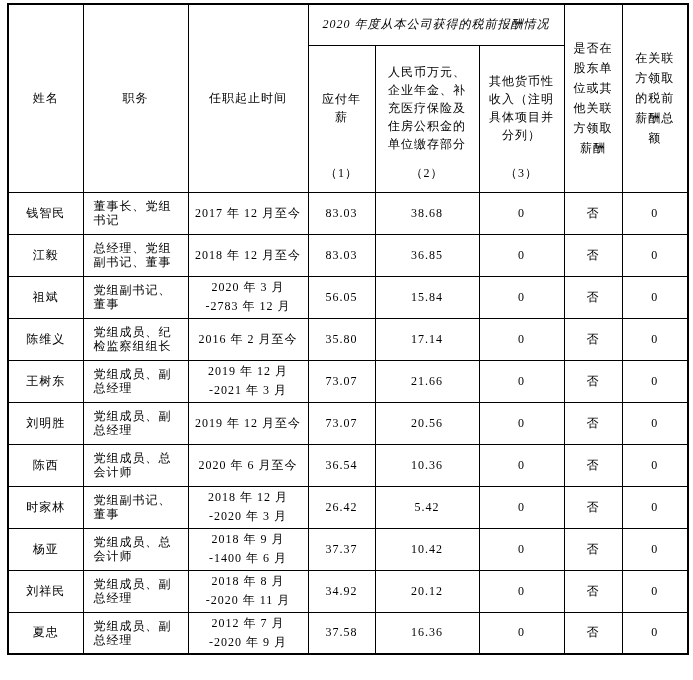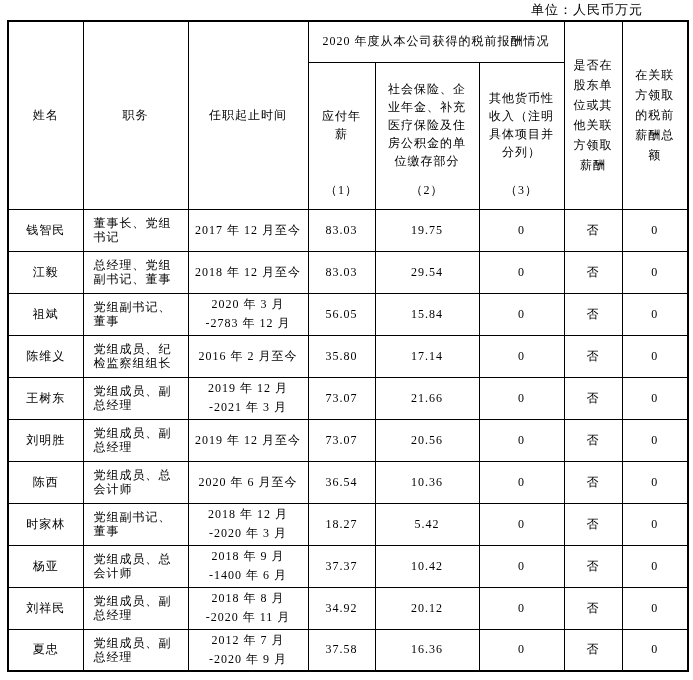--- a/index.html
+++ b/index.html
@@ -27,21 +27,21 @@
   }
   td {
     border: 1px solid #000;
     font-size: 12px;
     letter-spacing: 1px;
     text-align: center;
     vertical-align: middle;
     padding: 0;
     line-height: 19px;
   }
-  tr.hrow1 td.group { height: 41px; }
+  tr.hrow1 td.group { height: 41px; font-style: italic; }
   tr.hrow2 td.sub { height: 146px; padding: 0; vertical-align: top; }
   .subwrap { display: flex; flex-direction: column; height: 146px; }
   .sublabel {
     flex: 1;
     display: flex;
     align-items: center;
     justify-content: center;
     padding: 6px 9px 0 9px;
     line-height: 18px;
   }
@@ -49,21 +49,20 @@
   td.hc.narrow { padding: 0 8px; line-height: 20px; }
   tr.drow td { height: 42px; }
   td.c-pos { text-align: left; }
   .poswrap { width: 80px; margin-left: 10px; line-height: 14px; }
   .pre { white-space: pre-line; }
 </style>
 </head>
 <body>
 
 <div class="page">
-  <div class="unit-label">单位：人民币万元</div>
 
   <table class="salary">
     <colgroup>
       <col style="width:75px">
         <col style="width:105px">
         <col style="width:120px">
         <col style="width:67px">
       <col style="width:104px">
         <col style="width:85px">
         <col style="width:58px">
@@ -80,52 +79,52 @@
       </tr>
       <tr class="hrow2">
         <td class="hc sub">
           <div class="subwrap">
             <div class="sublabel">应付年薪</div>
             <div class="subnum">（1）</div>
           </div>
         </td>
         <td class="hc sub">
           <div class="subwrap">
-            <div class="sublabel">社会保险、企业年金、补充医疗保险及住房公积金的单位缴存部分</div>
+            <div class="sublabel">人民币万元、企业年金、补充医疗保险及住房公积金的单位缴存部分</div>
             <div class="subnum">（2）</div>
           </div>
         </td>
         <td class="hc sub">
           <div class="subwrap">
             <div class="sublabel">其他货币性收入（注明具体项目并分列）</div>
             <div class="subnum">（3）</div>
           </div>
         </td>
       </tr>
 
       <tr class="drow">
         <td class="c-name">钱智民</td>
         <td class="c-pos">
             <div class="poswrap">董事长、党组书记</div>
           </td>
         <td class="c-term pre">2017 年 12 月至今</td>
         <td class="c-num">83.03</td>
-        <td class="c-num">19.75</td>
+        <td class="c-num">38.68</td>
         <td class="c-num">0</td>
         <td class="c-yesno">否</td>
         <td class="c-num">0</td>
       </tr>
       <tr class="drow">
         <td class="c-name">江毅</td>
         <td class="c-pos">
             <div class="poswrap">总经理、党组副书记、董事</div>
           </td>
         <td class="c-term pre">2018 年 12 月至今</td>
         <td class="c-num">83.03</td>
-        <td class="c-num">29.54</td>
+        <td class="c-num">36.85</td>
         <td class="c-num">0</td>
         <td class="c-yesno">否</td>
         <td class="c-num">0</td>
       </tr>
       <tr class="drow">
         <td class="c-name">祖斌</td>
         <td class="c-pos">
             <div class="poswrap">党组副书记、董事</div>
           </td>
         <td class="c-term pre">2020 年 3 月
@@ -185,21 +184,21 @@
         <td class="c-yesno">否</td>
         <td class="c-num">0</td>
       </tr>
       <tr class="drow">
         <td class="c-name">时家林</td>
         <td class="c-pos">
             <div class="poswrap">党组副书记、董事</div>
           </td>
         <td class="c-term pre">2018 年 12 月
 -2020 年 3 月</td>
-        <td class="c-num">18.27</td>
+        <td class="c-num">26.42</td>
         <td class="c-num">5.42</td>
         <td class="c-num">0</td>
         <td class="c-yesno">否</td>
         <td class="c-num">0</td>
       </tr>
       <tr class="drow">
         <td class="c-name">杨亚</td>
         <td class="c-pos">
             <div class="poswrap">党组成员、总会计师</div>
           </td>

